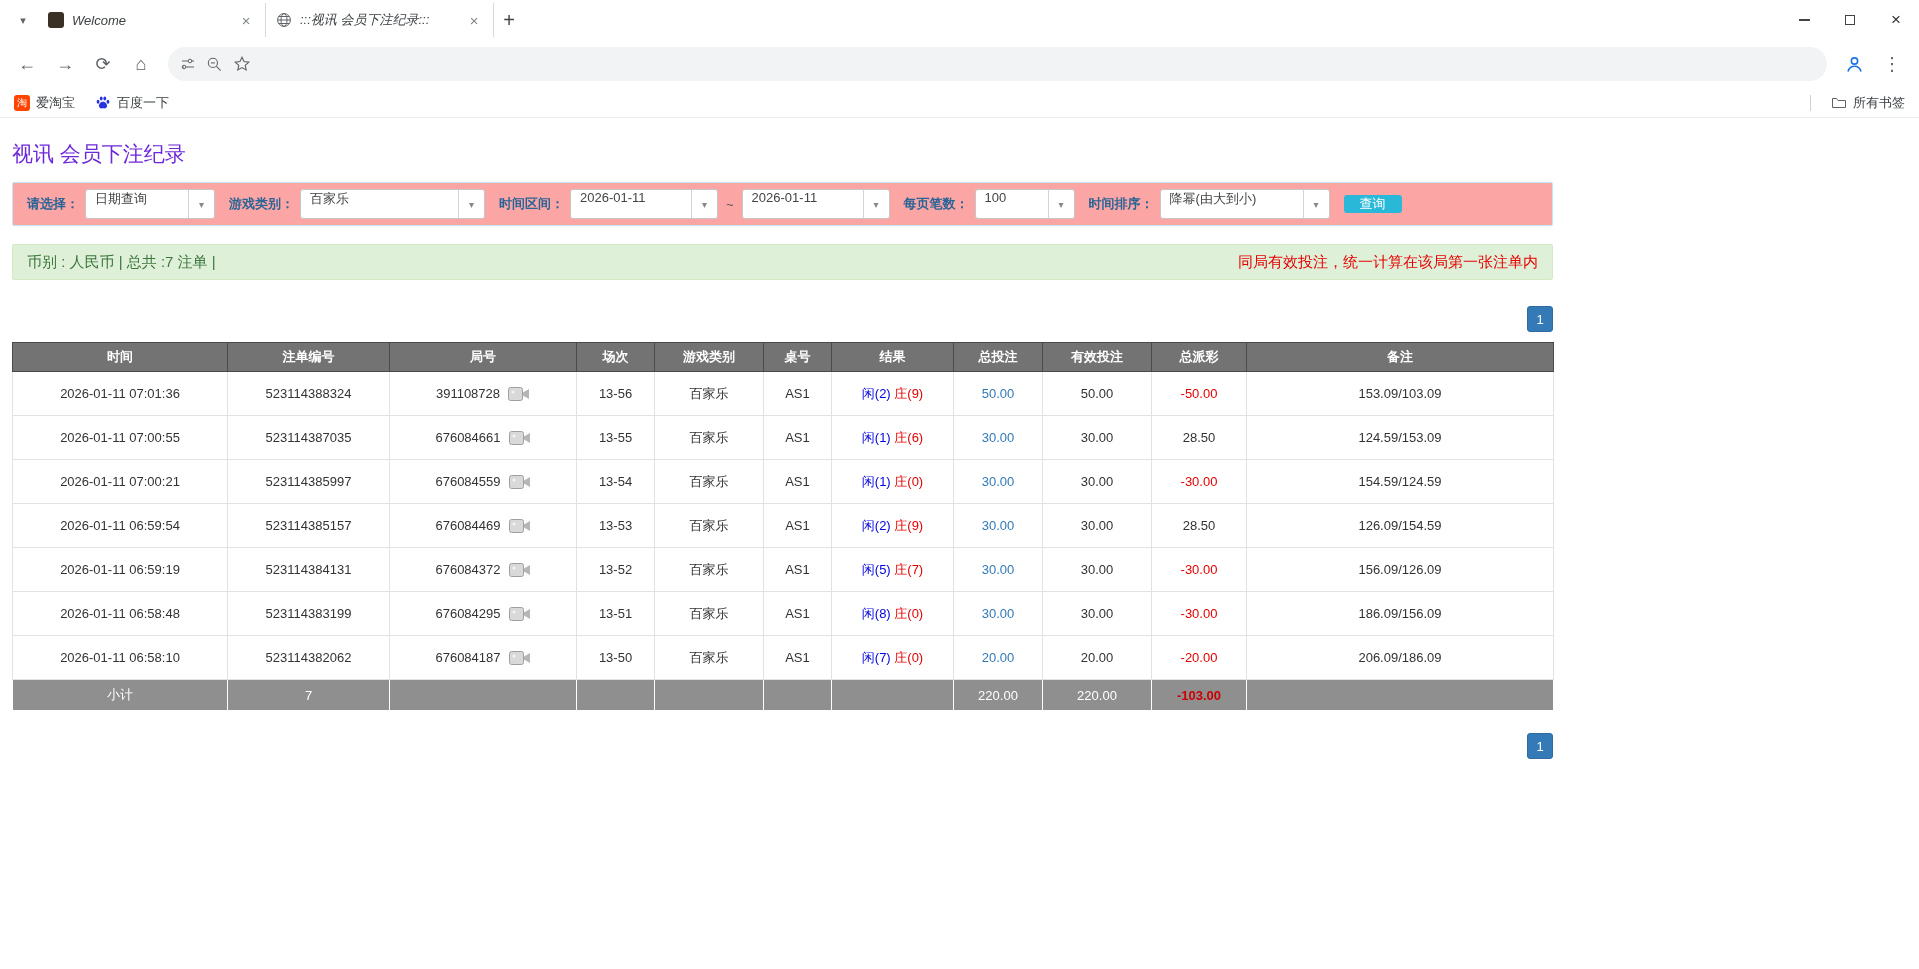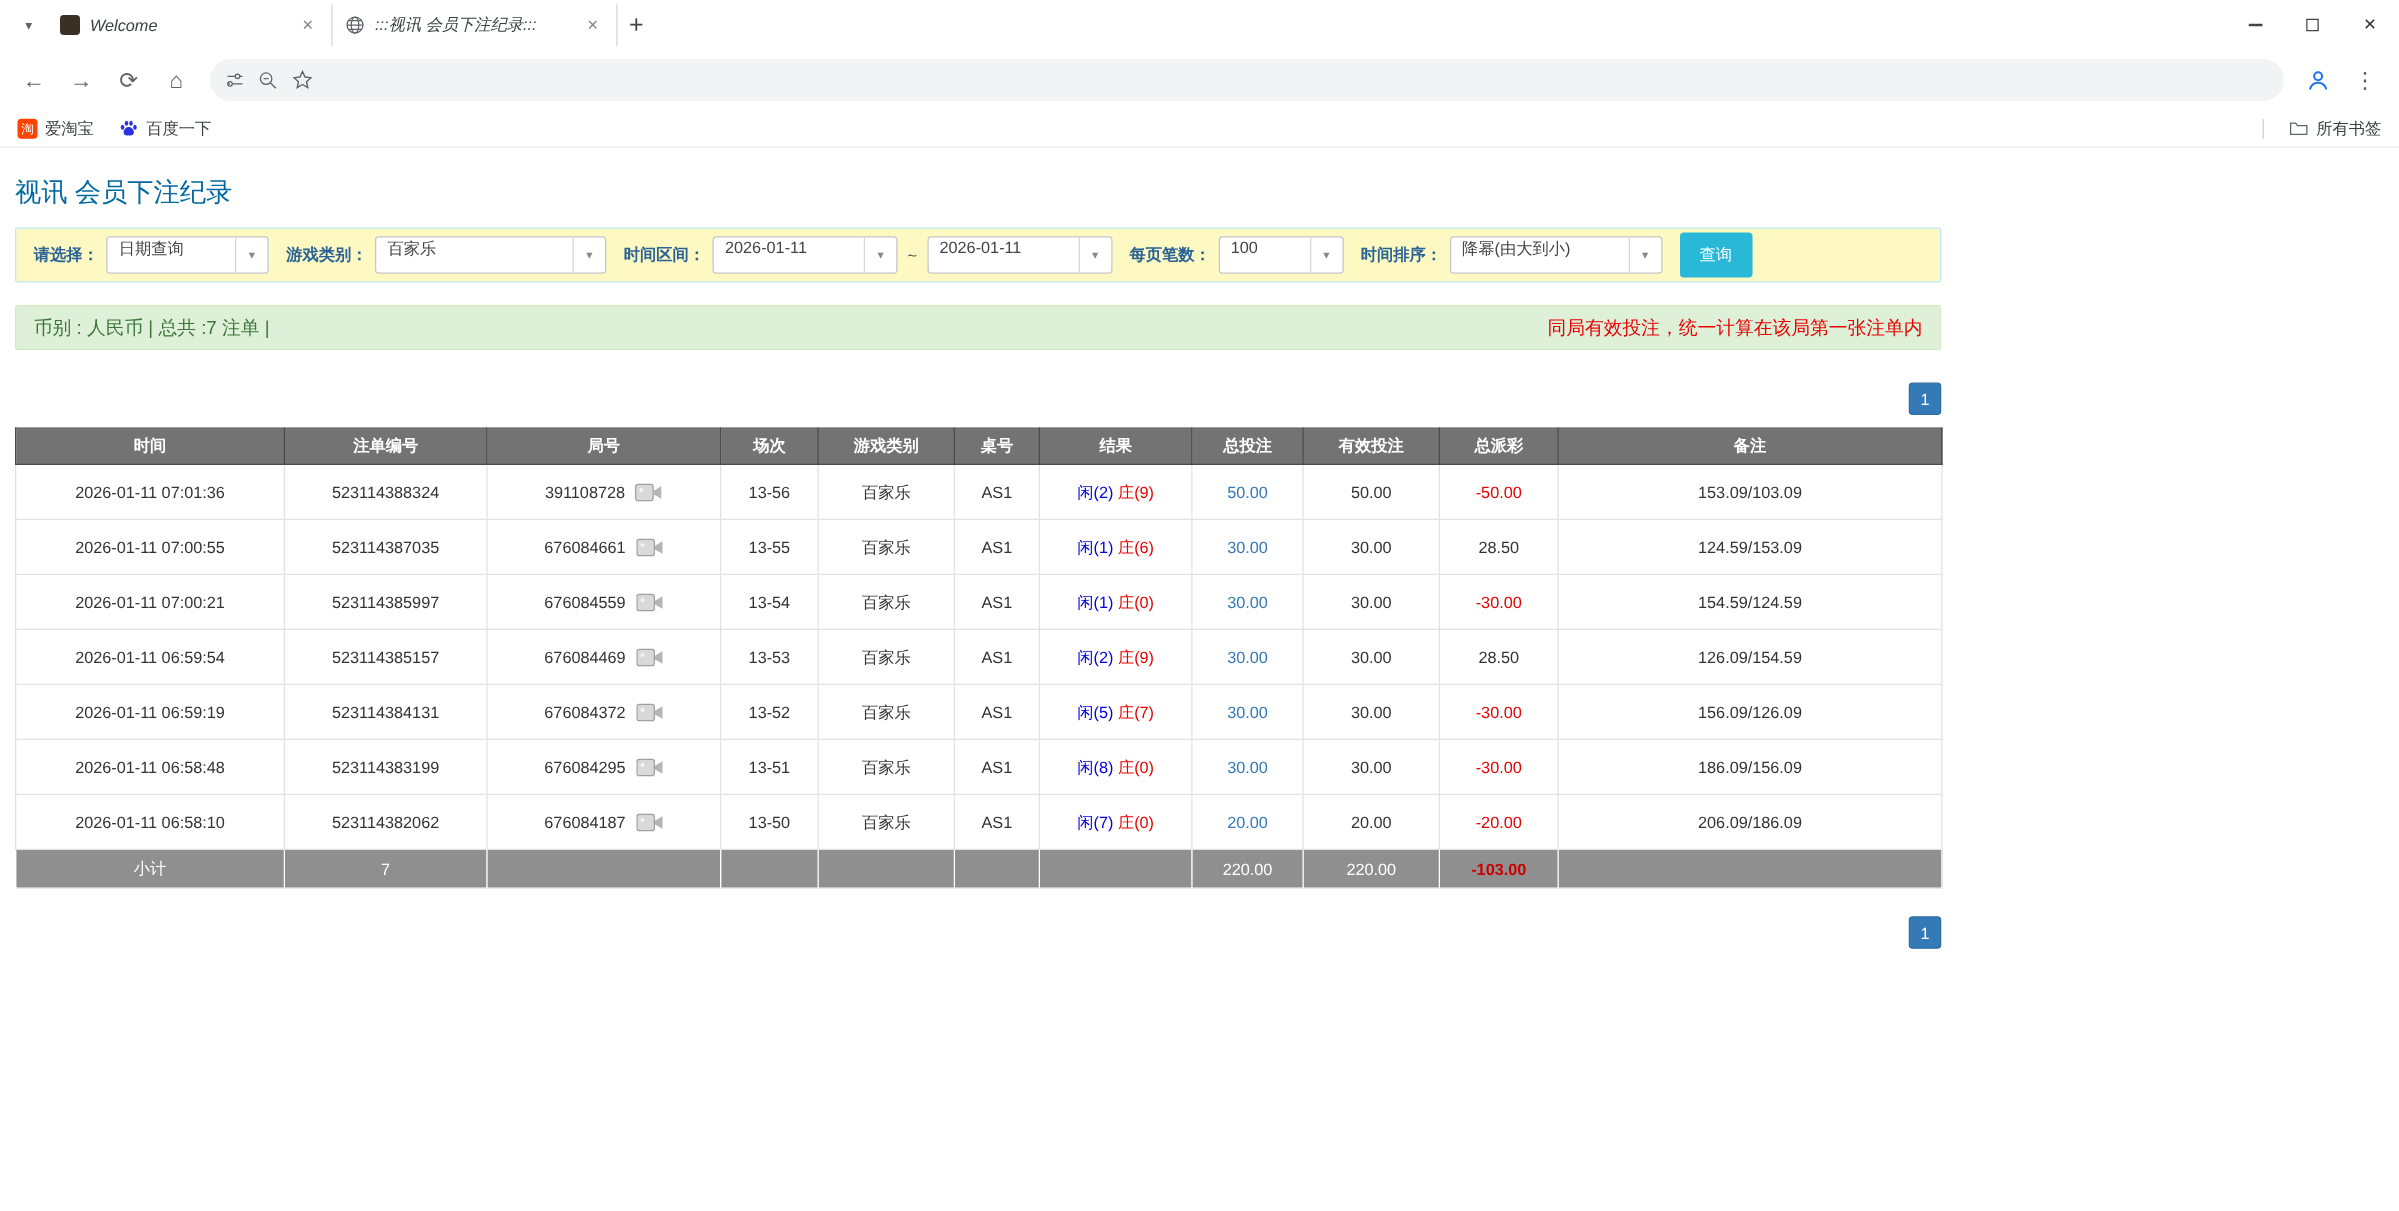--- a/index.html
+++ b/index.html
@@ -26,31 +26,31 @@
   .url-text { flex:1; font-size:14px; color:#202124; white-space:nowrap; overflow:hidden; text-overflow:ellipsis; }
   .pill-icon { display:flex; align-items:center; justify-content:center; }
 
   .bookmarks { height:30px; display:flex; align-items:center; padding:0 14px; gap:20px; font-size:13px; color:#3c4043; border-bottom:1px solid #ececec; background:#fff; }
   .bm { display:flex; align-items:center; gap:6px; cursor:pointer; }
   .tb-icon { width:16px; height:16px; background:#ff4400; border-radius:3px; color:#fff; font-size:10px; display:flex; align-items:center; justify-content:center; }
   .bm-divider { width:1px; height:16px; background:#d0d0d0; }
 
   
   .page { padding:0 0 0 12px; }
-  .page-title { font-size:21px; font-weight:500; color:#0369a1; margin:22px 0 14px; }
-
-  .filter-bar { width:1541px; height:44px; background:#fef9c3; border:1px solid #bce8f1; border-radius:2px; display:flex; align-items:center; padding:0 14px; }
+  .page-title { font-size:21px; font-weight:500; color:#6d28d9; margin:22px 0 14px; }
+
+  .filter-bar { width:1541px; height:44px; background:#fca5a5; border:1px solid #bce8f1; border-radius:2px; display:flex; align-items:center; padding:0 14px; }
   .fgroup { display:flex; align-items:center; gap:6px; margin-right:14px; }
   .flabel { font-size:13px; font-weight:bold; color:#2a6496; white-space:nowrap; }
   .select, .tinput { height:30px; background:#fff; border:1px solid #c6c6c6; border-radius:3px; display:flex; font-size:13px; color:#444; overflow:hidden; }
   .sel-text { flex:1; padding:0 9px; white-space:nowrap; }
   .sel-arrow { width:26px; height:100%; border-left:1px solid #d5d5d5; display:flex; align-items:center; justify-content:center; color:#888; font-size:10px; flex:0 0 26px; }
   .w130{width:130px}.w185{width:185px}.w148{width:148px}.w100{width:100px}.w170{width:170px}
   .tilde { font-size:13px; color:#555; margin:0 2px; }
-  .btn-search { height:36px; padding:0 16px; background:#29b8d8; color:#fff; border:none; border-radius:3px; font-size:13px; cursor:pointer; }
+  .btn-search { height:18px; padding:0 16px; background:#29b8d8; color:#fff; border:none; border-radius:3px; font-size:13px; cursor:pointer; }
 
   .summary-bar { width:1541px; height:36px; margin-top:18px; background:#dff0d8; border:1px solid #d6e9c6; border-radius:2px; display:flex; align-items:center; justify-content:space-between; padding:0 14px; font-size:15px; }
   .summary-left { color:#3c763d; }
   .summary-right { color:#e60000; }
 
   .pager-row { width:1541px; display:flex; justify-content:flex-end; margin-top:26px; }
   .pager-row.bottom { margin-top:22px; }
   .pager-btn { min-width:26px; height:26px; background:#337ab7; border:1px solid #2e6da4; color:#fff; border-radius:3px; display:inline-flex; align-items:center; justify-content:center; font-size:13px; cursor:pointer; }
 
   table.bets { width:1541px; table-layout:fixed; border-collapse:collapse; margin-top:10px; }

